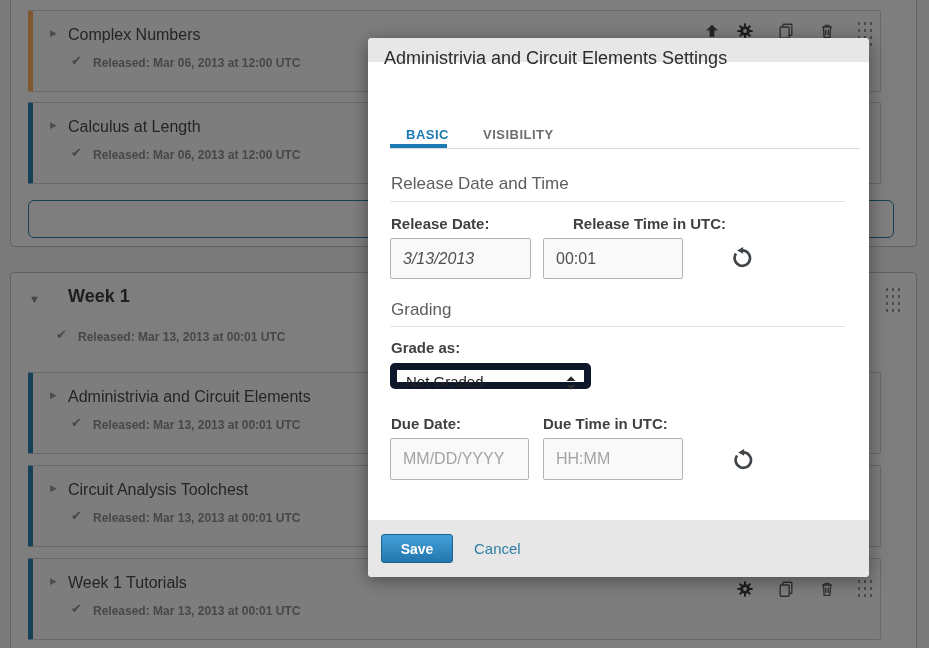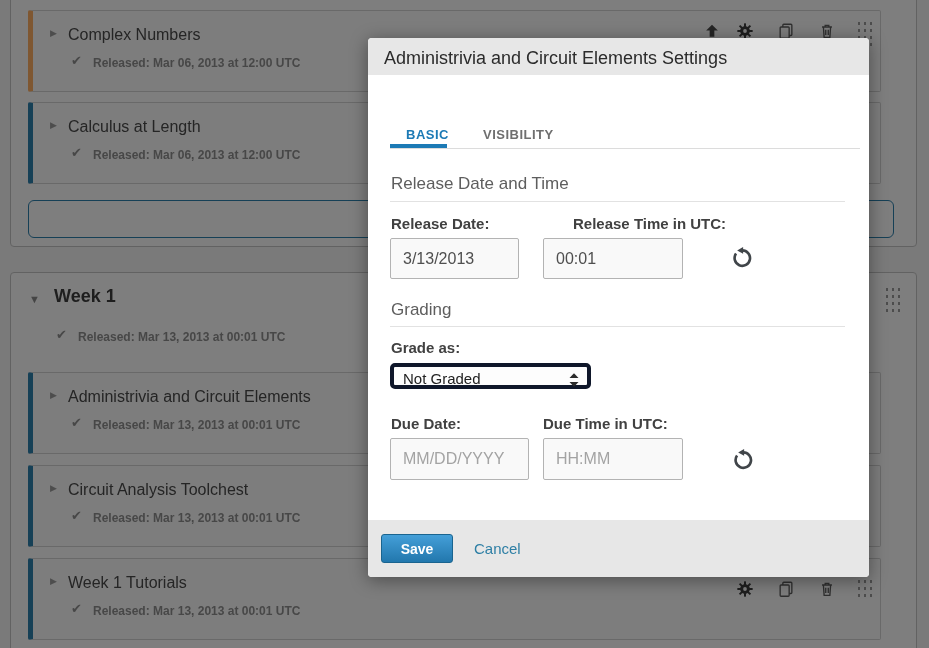--- a/index.html
+++ b/index.html
@@ -44,40 +44,40 @@
   
   .overlay{position:absolute;left:0;top:0;width:929px;height:648px;background:rgba(0,0,0,0.5);}
 
   
   .modal{
     position:absolute;left:368px;top:38px;width:501px;height:539px;
     background:#fff;border-radius:4px;overflow:hidden;
     box-shadow:0 3px 18px rgba(0,0,0,0.4);
   }
   .modal-header{
-    position:absolute;left:0;top:0;right:0;height:37px;background:#e7e7e7;
+    position:absolute;left:0;top:0;right:0;height:24px;background:#e7e7e7;
     font-size:18px;color:#2b2b2b;line-height:41px;padding-left:16px;white-space:nowrap;
   }
   .tab{position:absolute;font-size:13px;font-weight:bold;letter-spacing:0.5px;cursor:pointer;}
   .tab.active{color:#1c7ab5;padding-left:16px;}
   .tab.inactive{color:#6f6f6f;}
   .tab-underline{position:absolute;left:22px;top:106px;width:57px;height:4px;background:#1c7ab5;}
   .tab-rule{position:absolute;left:22px;top:110px;width:470px;height:1px;background:#dcdcdc;}
   .grp-heading{position:absolute;font-size:17px;color:#5e5e5e;white-space:nowrap;}
   .grp-divider{position:absolute;left:22px;width:455px;height:1px;background:#e2e2e2;}
   .fld-label{position:absolute;font-size:15px;font-weight:bold;color:#414141;white-space:nowrap;}
   .txt-input{
     position:absolute;height:41px;background:#f9f9f9;border:1px solid #b3b3b3;border-radius:2px;
     font-family:"Liberation Sans",sans-serif;font-size:16px;color:#4f4f4f;padding:0 6px 0 12px;
   }
   .txt-input::placeholder{color:#a3a3a3;opacity:1;}
   .reset-btn{position:absolute;width:22px;height:22px;cursor:pointer;}
   .select{
     position:absolute;left:22px;top:325px;width:201px;height:26px;
-    background:#fdfdfd;border:4px solid #0f172a;border-radius:5px;cursor:pointer;
+    background:#fdfdfd;border:7px solid #0f172a;border-radius:5px;cursor:pointer;
     font-size:15px;color:#222;line-height:24px;padding-left:9px;
   }
   .select svg{position:absolute;right:4px;top:3px;}
   .modal-footer{position:absolute;left:0;right:0;bottom:0;height:57px;background:#e7e7e7;}
   .save-btn{
     position:absolute;left:13px;top:14px;width:72px;height:29px;
     background:linear-gradient(#449fd8,#2277ad);border:1px solid #1a648f;border-radius:3px;
     color:#fff;font-family:"Liberation Sans",sans-serif;font-weight:bold;font-size:14px;cursor:pointer;
   }
   .cancel-link{position:absolute;left:106px;top:20px;font-size:15px;color:#2e7fa5;text-decoration:none;cursor:pointer;}
@@ -123,21 +123,21 @@
       <span class="sub-title" style="left:35px;top:15px;">Calculus at Length</span>
       <span class="rel-check" style="left:38px;top:43px;">✔</span>
       <span class="rel-text" style="left:60px;top:45px;">Released: Mar 06, 2013 at 12:00 UTC</span>
     </div>
 
     <button class="new-sub-btn"></button>
   </div>
 
   <div class="section-card card2">
     <span class="chev-down" style="left:18px;top:21px;position:absolute;">▼</span>
-    <span class="sec-title" style="left:43px;top:13px;">Week 1</span>
+    <span class="sec-title" style="left:57px;top:13px;">Week 1</span>
     <span class="rel-check" style="left:45px;top:55px;">✔</span>
     <span class="rel-text" style="left:67px;top:57px;">Released: Mar 13, 2013 at 00:01 UTC</span>
     <div class="dots" style="left:873px;top:13px;"></div>
 
     <div class="sub" style="top:99px;">
       <span class="chev" style="left:17px;top:18px;">▶</span>
       <span class="sub-title" style="left:35px;top:15px;">Administrivia and Circuit Elements</span>
       <span class="rel-check" style="left:38px;top:43px;">✔</span>
       <span class="rel-text" style="left:60px;top:45px;">Released: Mar 13, 2013 at 00:01 UTC</span>
     </div>
@@ -184,21 +184,21 @@
     <span class="tab active" style="left:22px;top:89px;">BASIC</span>
     <span class="tab inactive" style="left:115px;top:89px;">VISIBILITY</span>
     <div class="tab-underline"></div>
     <div class="tab-rule"></div>
 
     <span class="grp-heading" style="left:23px;top:136px;">Release Date and Time</span>
     <div class="grp-divider" style="top:163px;"></div>
 
     <span class="fld-label" style="left:23px;top:177px;">Release Date:</span>
     <span class="fld-label" style="left:175px;top:177px;margin-left:30px;">Release Time in UTC:</span>
-    <input class="txt-input" style="left: 22px; top: 200px; width: 129px;" value="3/13/2013">
+    <input class="txt-input" style="left: 22px; top: 200px; width: 141px; font-style: italic;" value="3/13/2013">
     <input class="txt-input" style="left: 175px; top: 200px; width: 140px;" value="00:01">
     <svg class="reset-btn" style="left:363px;top:208px;" viewBox="0 0 20 20">
       <path d="M10 4 A7 7 0 1 1 4.6 6.9" fill="none" stroke="#404549" stroke-width="2.4"></path>
       <polygon points="11,0.9 11,7.1 5.6,4" fill="#404549"></polygon>
     </svg>
 
     <span class="grp-heading" style="left:23px;top:262px;">Grading</span>
     <div class="grp-divider" style="top:288px;"></div>
 
     <span class="fld-label" style="left:23px;top:301px;">Grade as:</span>

